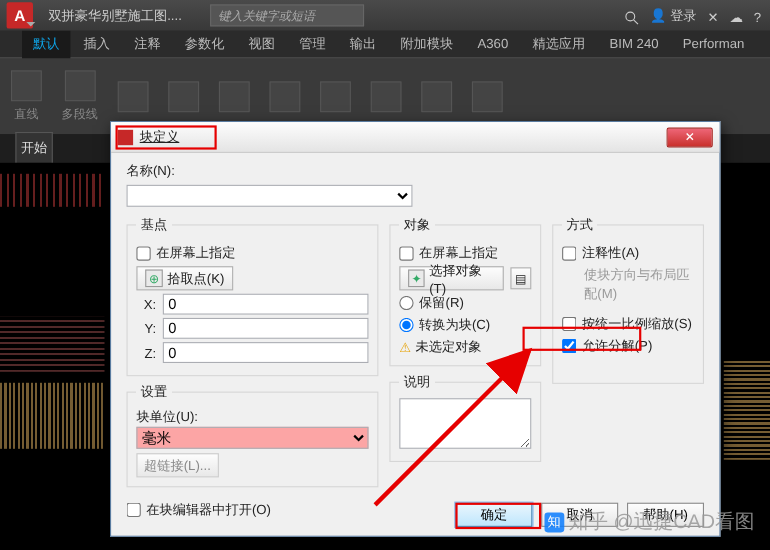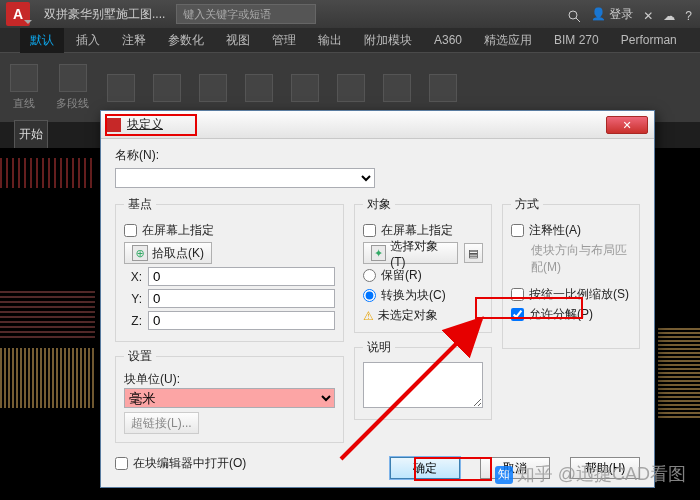--- a/index.html
+++ b/index.html
@@ -1,21 +1,21 @@
 <!DOCTYPE html>
 <html><head>
 <meta charset="utf-8">
 <style>
 * { box-sizing: border-box; margin: 0; padding: 0; font-family: "Microsoft YaHei", sans-serif; }
 body { width: 700px; height: 500px; overflow: hidden; background: #232323; position: relative; }
 .titlebar { height: 28px; background: linear-gradient(#4a4a4a,#383838); display: flex; align-items: center; color: #ddd; font-size: 12px; }
 .app-icon { width: 24px; height: 24px; background: #c62828; margin: 2px 6px; display: flex; align-items: center; justify-content: center; color: #fff; font-weight: bold; font-size: 14px; border-radius: 2px; position: relative; }
 .app-icon::after { content:''; position:absolute; bottom:-2px; right:-2px; border:4px solid transparent; border-top-color:#aaa; }
 .doc-title { margin-left: 8px; color: #ccc; }
-.search-box { margin-left: 11px; background: #555; border: 1px solid #666; height: 20px; width: 140px; color: #aaa; font-size: 11px; padding: 0 6px; display:flex; align-items:center; }
+.search-box { margin-left: 26px; background: #555; border: 1px solid #666; height: 20px; width: 140px; color: #aaa; font-size: 11px; padding: 0 6px; display:flex; align-items:center; font-style: italic; }
 .title-right { margin-left: auto; display: flex; align-items: flex-end; gap: 10px; padding-right: 8px; color:#ccc; font-size:12px; }
 .title-right span svg { vertical-align: middle; }
 .menubar { height: 24px; background: #2b2b2b; display: flex; align-items: center; color: #bbb; font-size: 12px; gap: 2px; padding-left: 20px; }
 .menubar .tab { padding: 4px 10px; }
 .menubar .tab.active { background: #1a1a1a; color: #0ea5e9; }
 .ribbon { height: 70px; background: #3a3a3a; border-top: 1px solid #4a4a4a; display: flex; align-items: center; padding: 4px 10px; gap: 18px; }
 .ribbon-item { display:flex; flex-direction:column; align-items:center; color:#888; font-size:11px; gap:4px; }
 .ribbon-icon { width:28px; height:28px; border:1px solid #555; background:#444; }
 .tabbar { height: 26px; background: #1e1e1e; display:flex; align-items:flex-end; padding-left:14px; }
 .draw-tab { background:#333; color:#ddd; font-size:12px; padding:5px 4px; border:1px solid #555; border-bottom:none; }
@@ -43,21 +43,21 @@
 .chk input, .rad input { margin:0; }
 .btn-small { display:inline-flex; align-items:center; gap:4px; border:1px solid #b0b0b0; background:linear-gradient(#fdfdfd,#e8e8e8); padding:2px 7px; height:22px; }
 .icon-box { width:16px; height:16px; border:1px solid #9a9a9a; background:#eaeaea; display:inline-flex; align-items:center; justify-content:center; font-size:11px; color:#3a6; }
 .coord-row { display:flex; align-items:center; gap:6px; margin:3px 0; }
 .coord-row label { width:18px; text-align:right; }
 .coord-row input { flex:1; height:19px; border:1px solid #abadb3; padding:0 4px; }
 .select-unit { width:100%; height:20px; border:1px solid #abadb3; background:#fca5a5; }
 .link { color:#888; margin-top:4px; display:inline-block; padding:2px 6px; }
 .desc-area { width:100%; height:46px; border:1px solid #abadb3; background:#fff; }
 .disabled-text { color:#9a9a9a; margin-left:20px; }
-.dlg-buttons { position:absolute; right:14px; bottom:8px; display:flex; gap:20px; }
+.dlg-buttons { position:absolute; right:14px; bottom:8px; display:flex; gap:8px; }
 .dlg-buttons button { width:70px; height:22px; border:1px solid #8a8a8a; background:linear-gradient(#fdfdfd,#e6e6e6); font-size:12px; }
 .dlg-buttons button.primary { border:1px solid #3c7fb1; outline:1px solid #7eb4ea; background:linear-gradient(#eaf6fd,#bee6fd); }
 .bottom-open { position:absolute; left:14px; bottom:12px; }
 .arrow { position:absolute; pointer-events:none; }
 .qs-icon { width:20px; height:20px; border:1px solid #b0b0b0; background:linear-gradient(#fdfdfd,#e8e8e8); display:inline-flex; align-items:center; justify-content:center; font-size:11px; }
 </style>
 </head>
 <body>
 
 <div class="titlebar">
@@ -80,21 +80,21 @@
   <div class="tab active">默认</div>
   <div class="tab">插入</div>
   <div class="tab">注释</div>
   <div class="tab">参数化</div>
   <div class="tab">视图</div>
   <div class="tab">管理</div>
   <div class="tab">输出</div>
   <div class="tab">附加模块</div>
   <div class="tab">A360</div>
   <div class="tab">精选应用</div>
-  <div class="tab">BIM 270</div>
+  <div class="tab">BIM 240</div>
   <div class="tab">Performan</div>
 </div>
 
 <div class="ribbon">
   <div class="ribbon-item">
       <div class="ribbon-icon"></div>
       <span>直线</span>
     </div>
   <div class="ribbon-item">
       <div class="ribbon-icon"></div>

